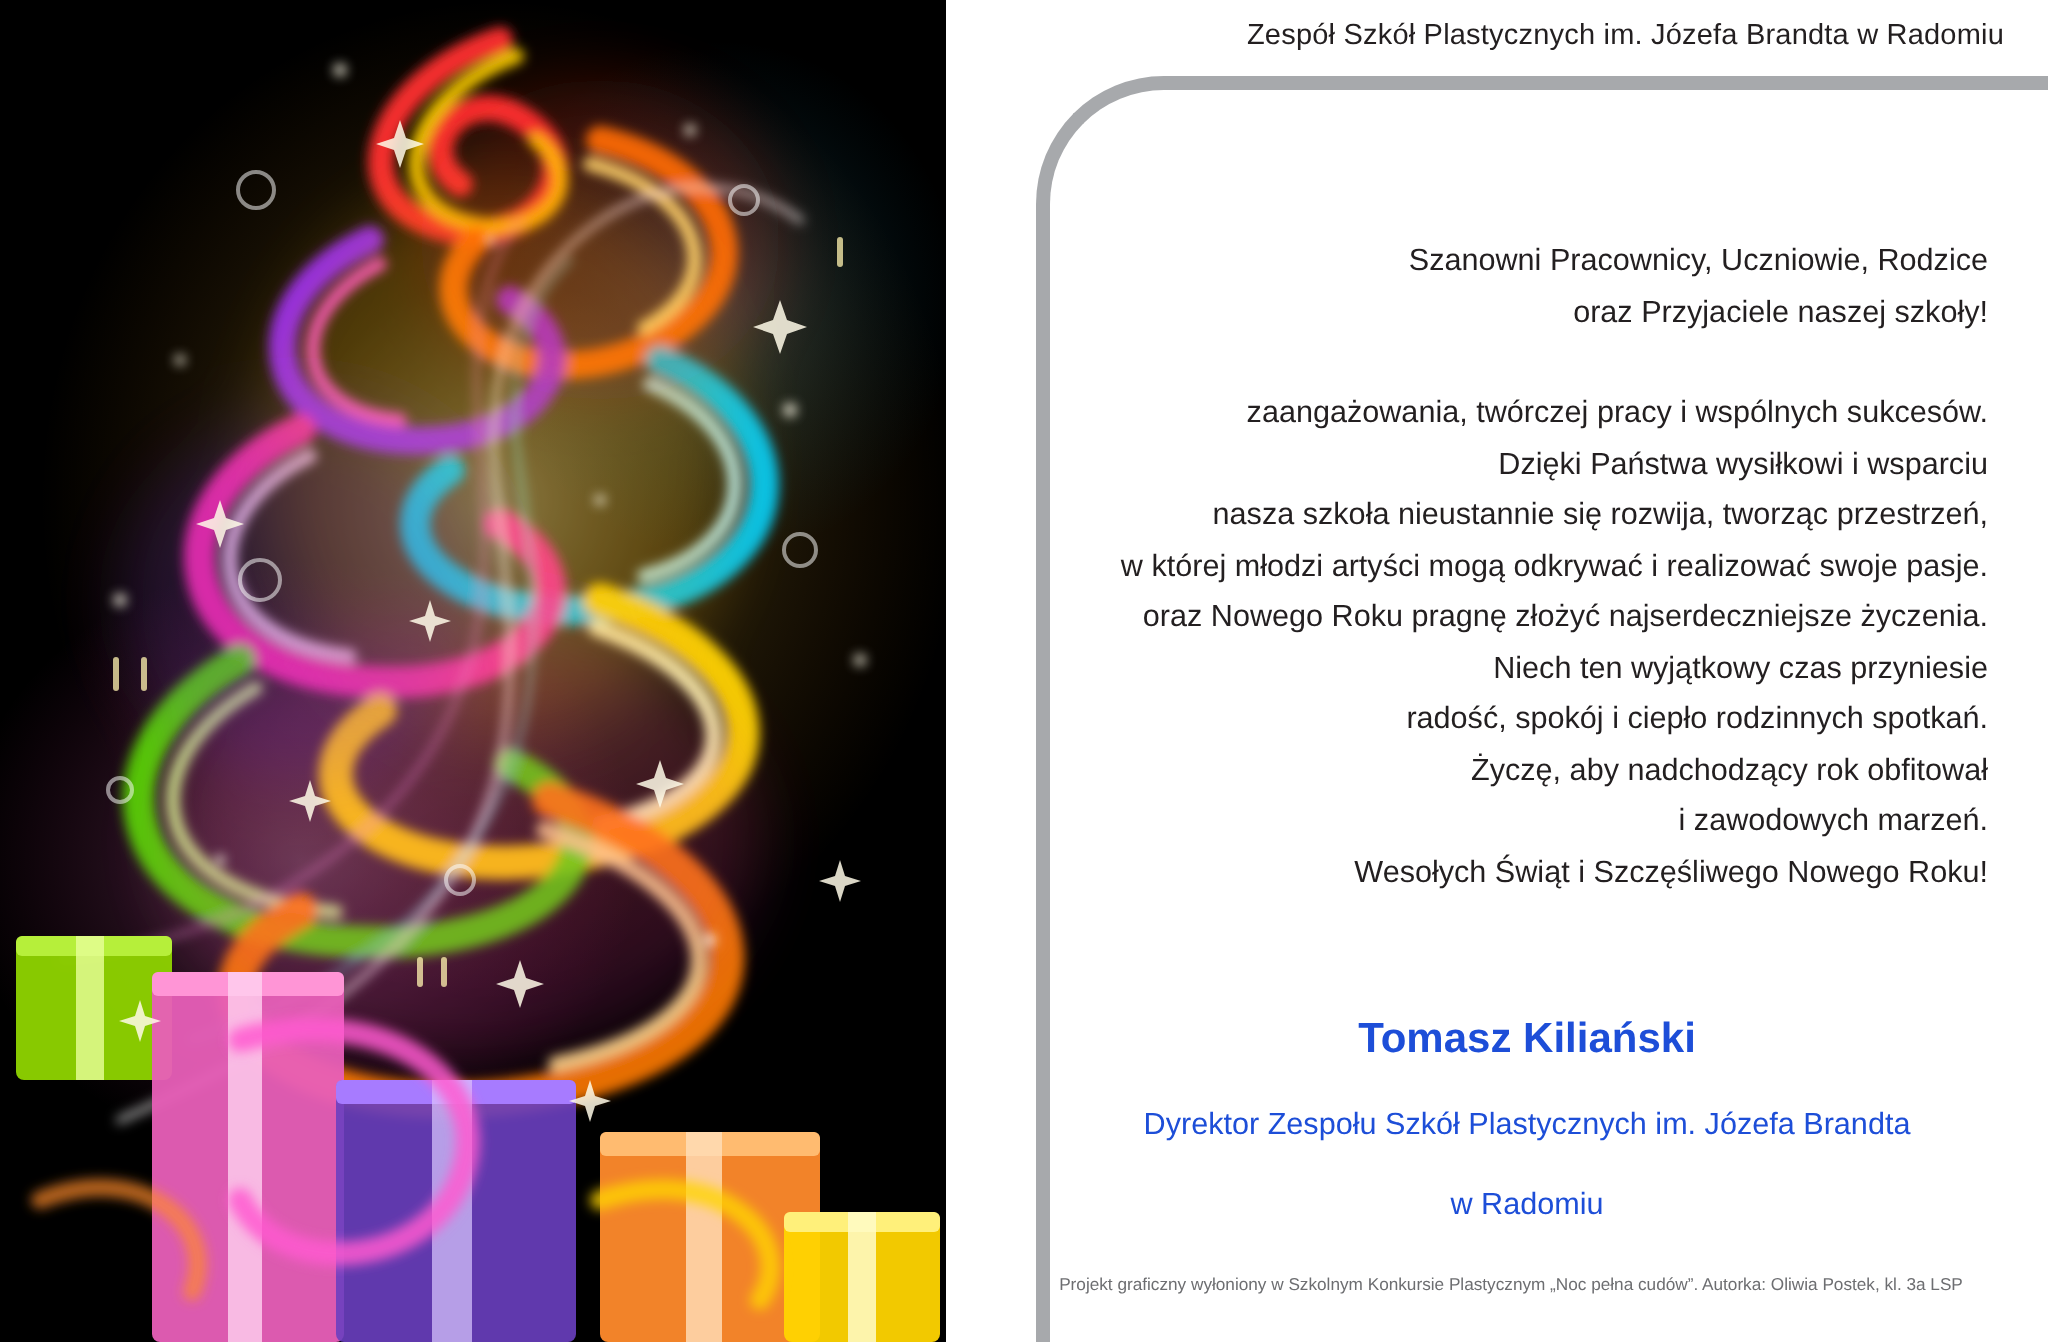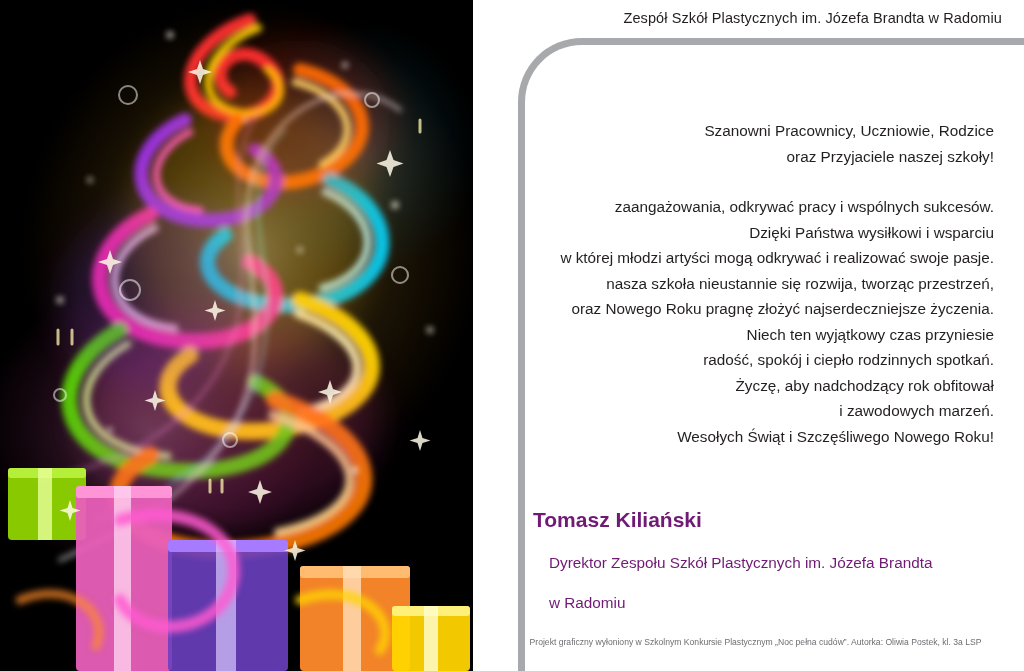--- a/index.html
+++ b/index.html
@@ -78,22 +78,22 @@
     line-height: 25.5px;
   }
   .letter-body p { margin: 0; }
   .letter-body .gap { height: 25px; }
 
   .signature {
     position: absolute;
     left: 60px;
     right: 30px;
     top: 505px;
-    text-align: left;
-    color: #701a75;
+    text-align: center;
+    color: #1d4ed8;
   }
   .sig-name {
     font-size: 21px;
     font-weight: bold;
     line-height: 30px;
     margin: 0 0 2px 0;
   }
   .sig-role {
     font-size: 15.3px;
     line-height: 24px;
@@ -260,24 +260,24 @@
   <div id="letter">
 
     <div class="school-header">Zespół Szkół Plastycznych im. Józefa Brandta w Radomiu</div>
 
     <div class="frame"></div>
 
     <div class="letter-body">
       <p>Szanowni Pracownicy, Uczniowie, Rodzice</p>
       <p>oraz Przyjaciele naszej szkoły!</p>
       <div class="gap"></div>
-      <p>zaangażowania, odkrywać pracy i wspólnych sukcesów.</p>
+      <p>zaangażowania, twórczej pracy i wspólnych sukcesów.</p>
       <p>Dzięki Państwa wysiłkowi i wsparciu</p>
+      <p>nasza szkoła nieustannie się rozwija, tworząc przestrzeń,</p>
       <p>w której młodzi artyści mogą odkrywać i realizować swoje pasje.</p>
-      <p>nasza szkoła nieustannie się rozwija, tworząc przestrzeń,</p>
       <p>oraz Nowego Roku pragnę złożyć  najserdeczniejsze życzenia.</p>
       <p>Niech ten wyjątkowy czas przyniesie</p>
       <p>radość, spokój i ciepło rodzinnych spotkań.</p>
       <p>Życzę, aby nadchodzący rok obfitował</p>
       <p>i zawodowych marzeń.</p>
       <p>Wesołych Świąt i Szczęśliwego Nowego Roku!</p>
     </div>
 
     <div class="signature">
       <p class="sig-name">Tomasz Kiliański</p>

